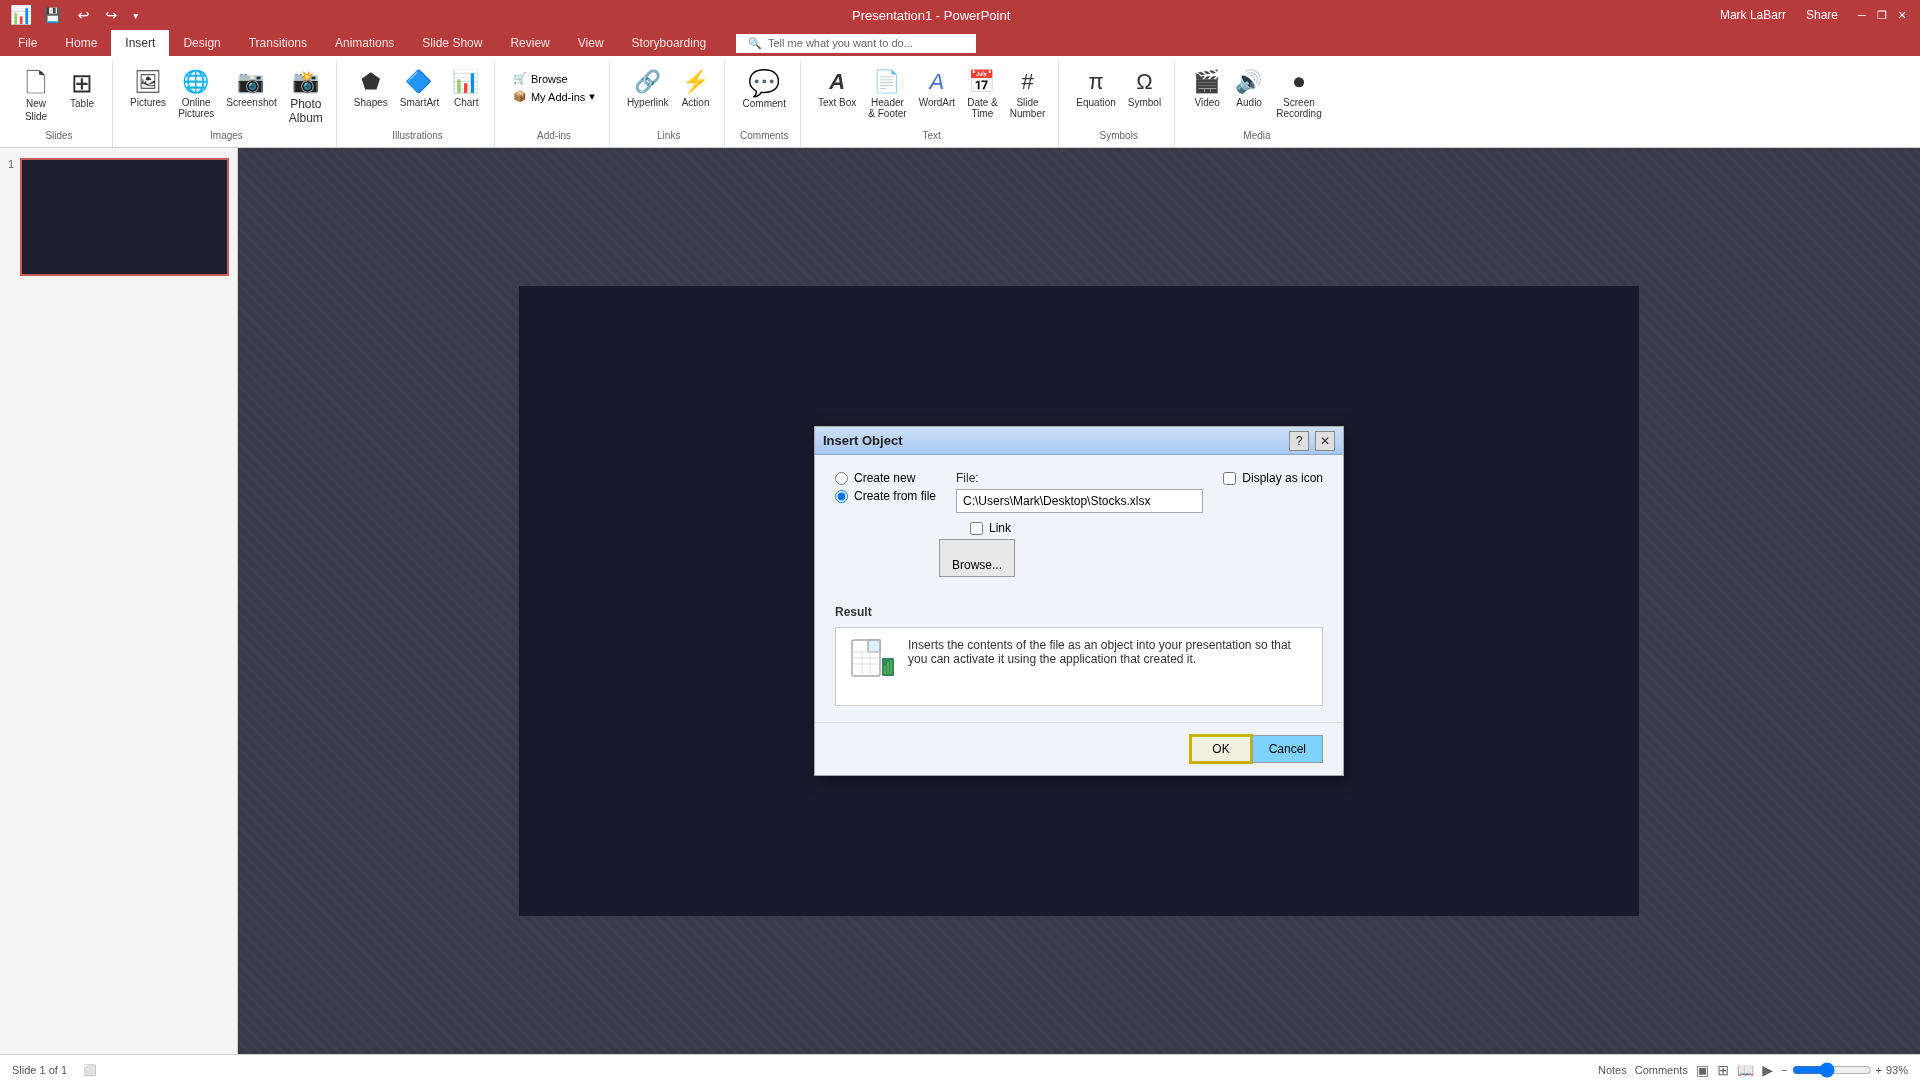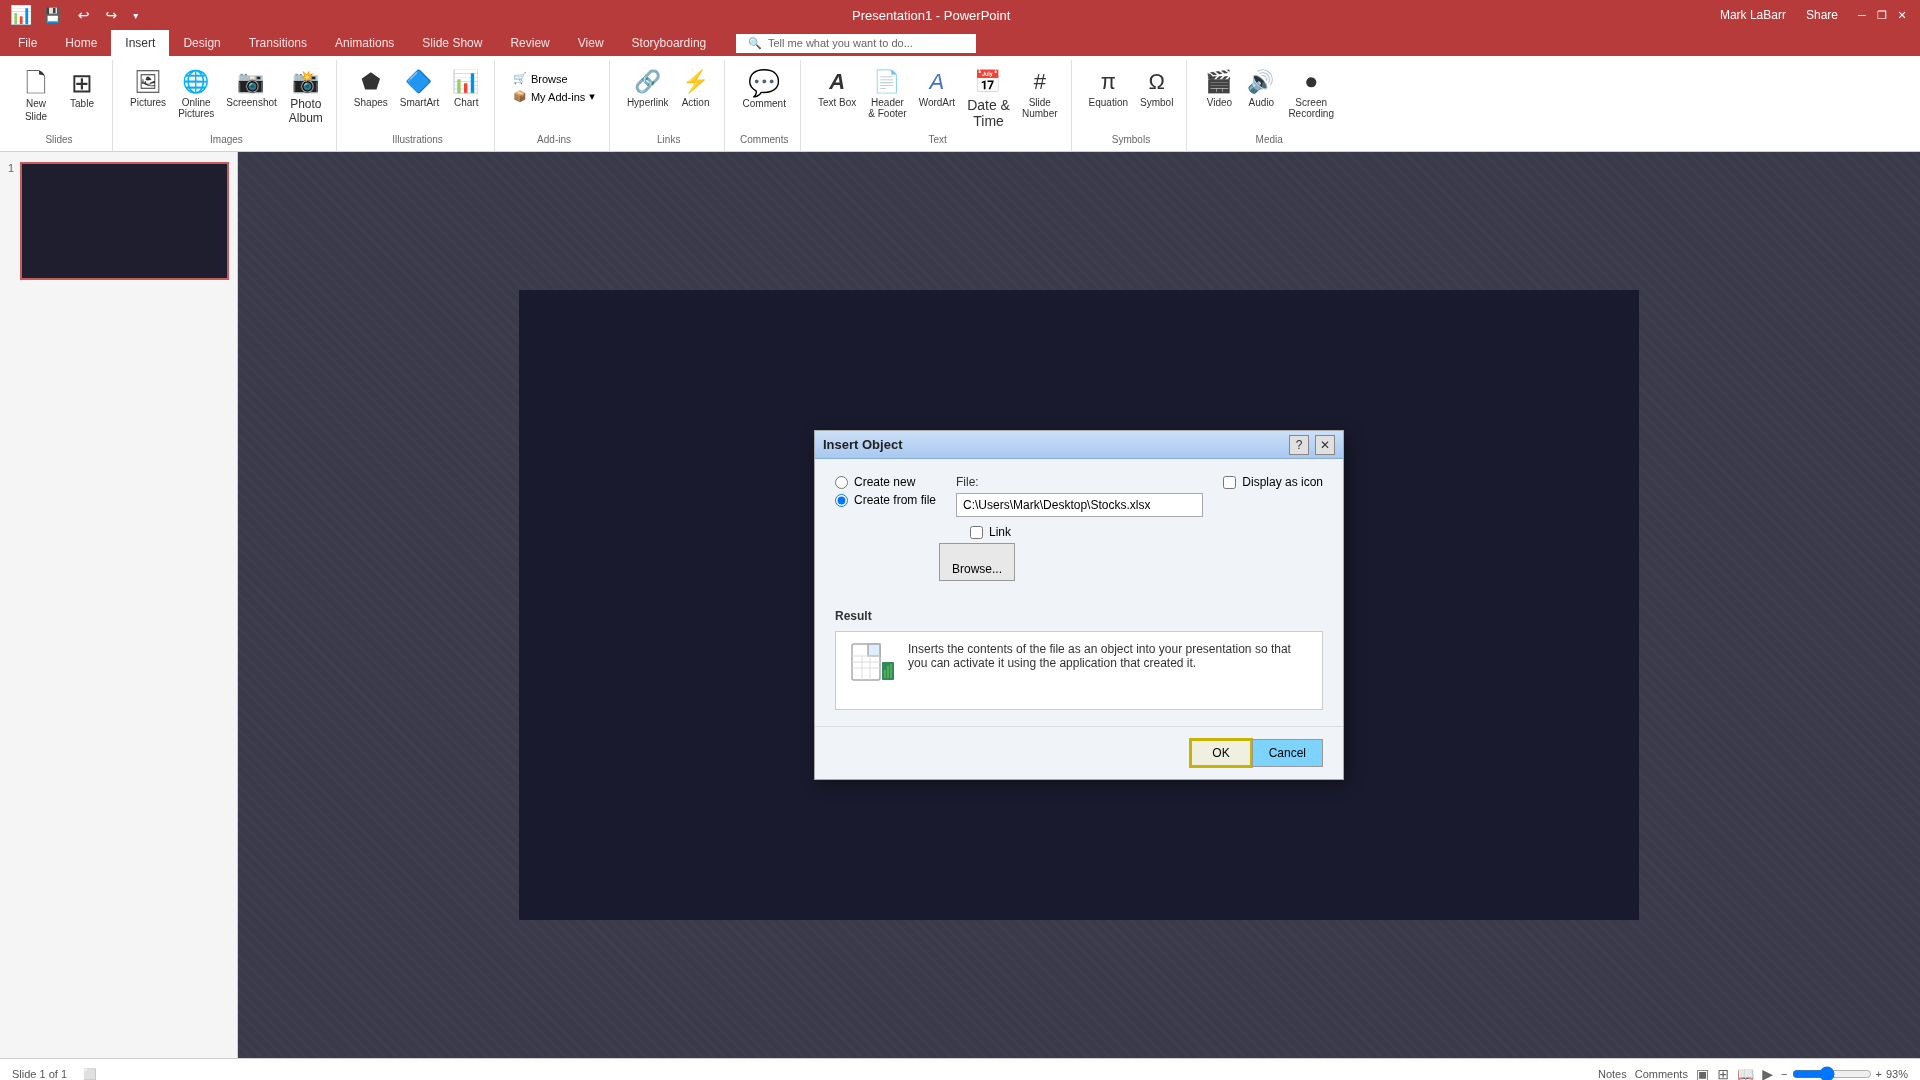--- a/index.html
+++ b/index.html
@@ -436,21 +436,21 @@
         <div class="ribbon-btn-medium">
           <span class="icon">📄</span>
           <span style="font-size:10px; text-align:center;">Header<br>&amp; Footer</span>
         </div>
         <div class="ribbon-btn-medium">
           <span class="icon" style="font-size:22px; color:#4472c4; font-style:italic;">A</span>
           <span>WordArt</span>
         </div>
         <div class="ribbon-btn-medium">
           <span class="icon">📅</span>
-          <span style="font-size:14px; text-align:center;">Date &amp;<br>Time</span>
+          <span style="font-size:10px; text-align:center;">Date &amp;<br>Time</span>
         </div>
         <div class="ribbon-btn-medium">
           <span class="icon">#</span>
           <span style="font-size:10px; text-align:center;">Slide<br>Number</span>
         </div>
       </div>
       <div class="ribbon-group-label">Text</div>
     </div>
 
     <div class="ribbon-group">

